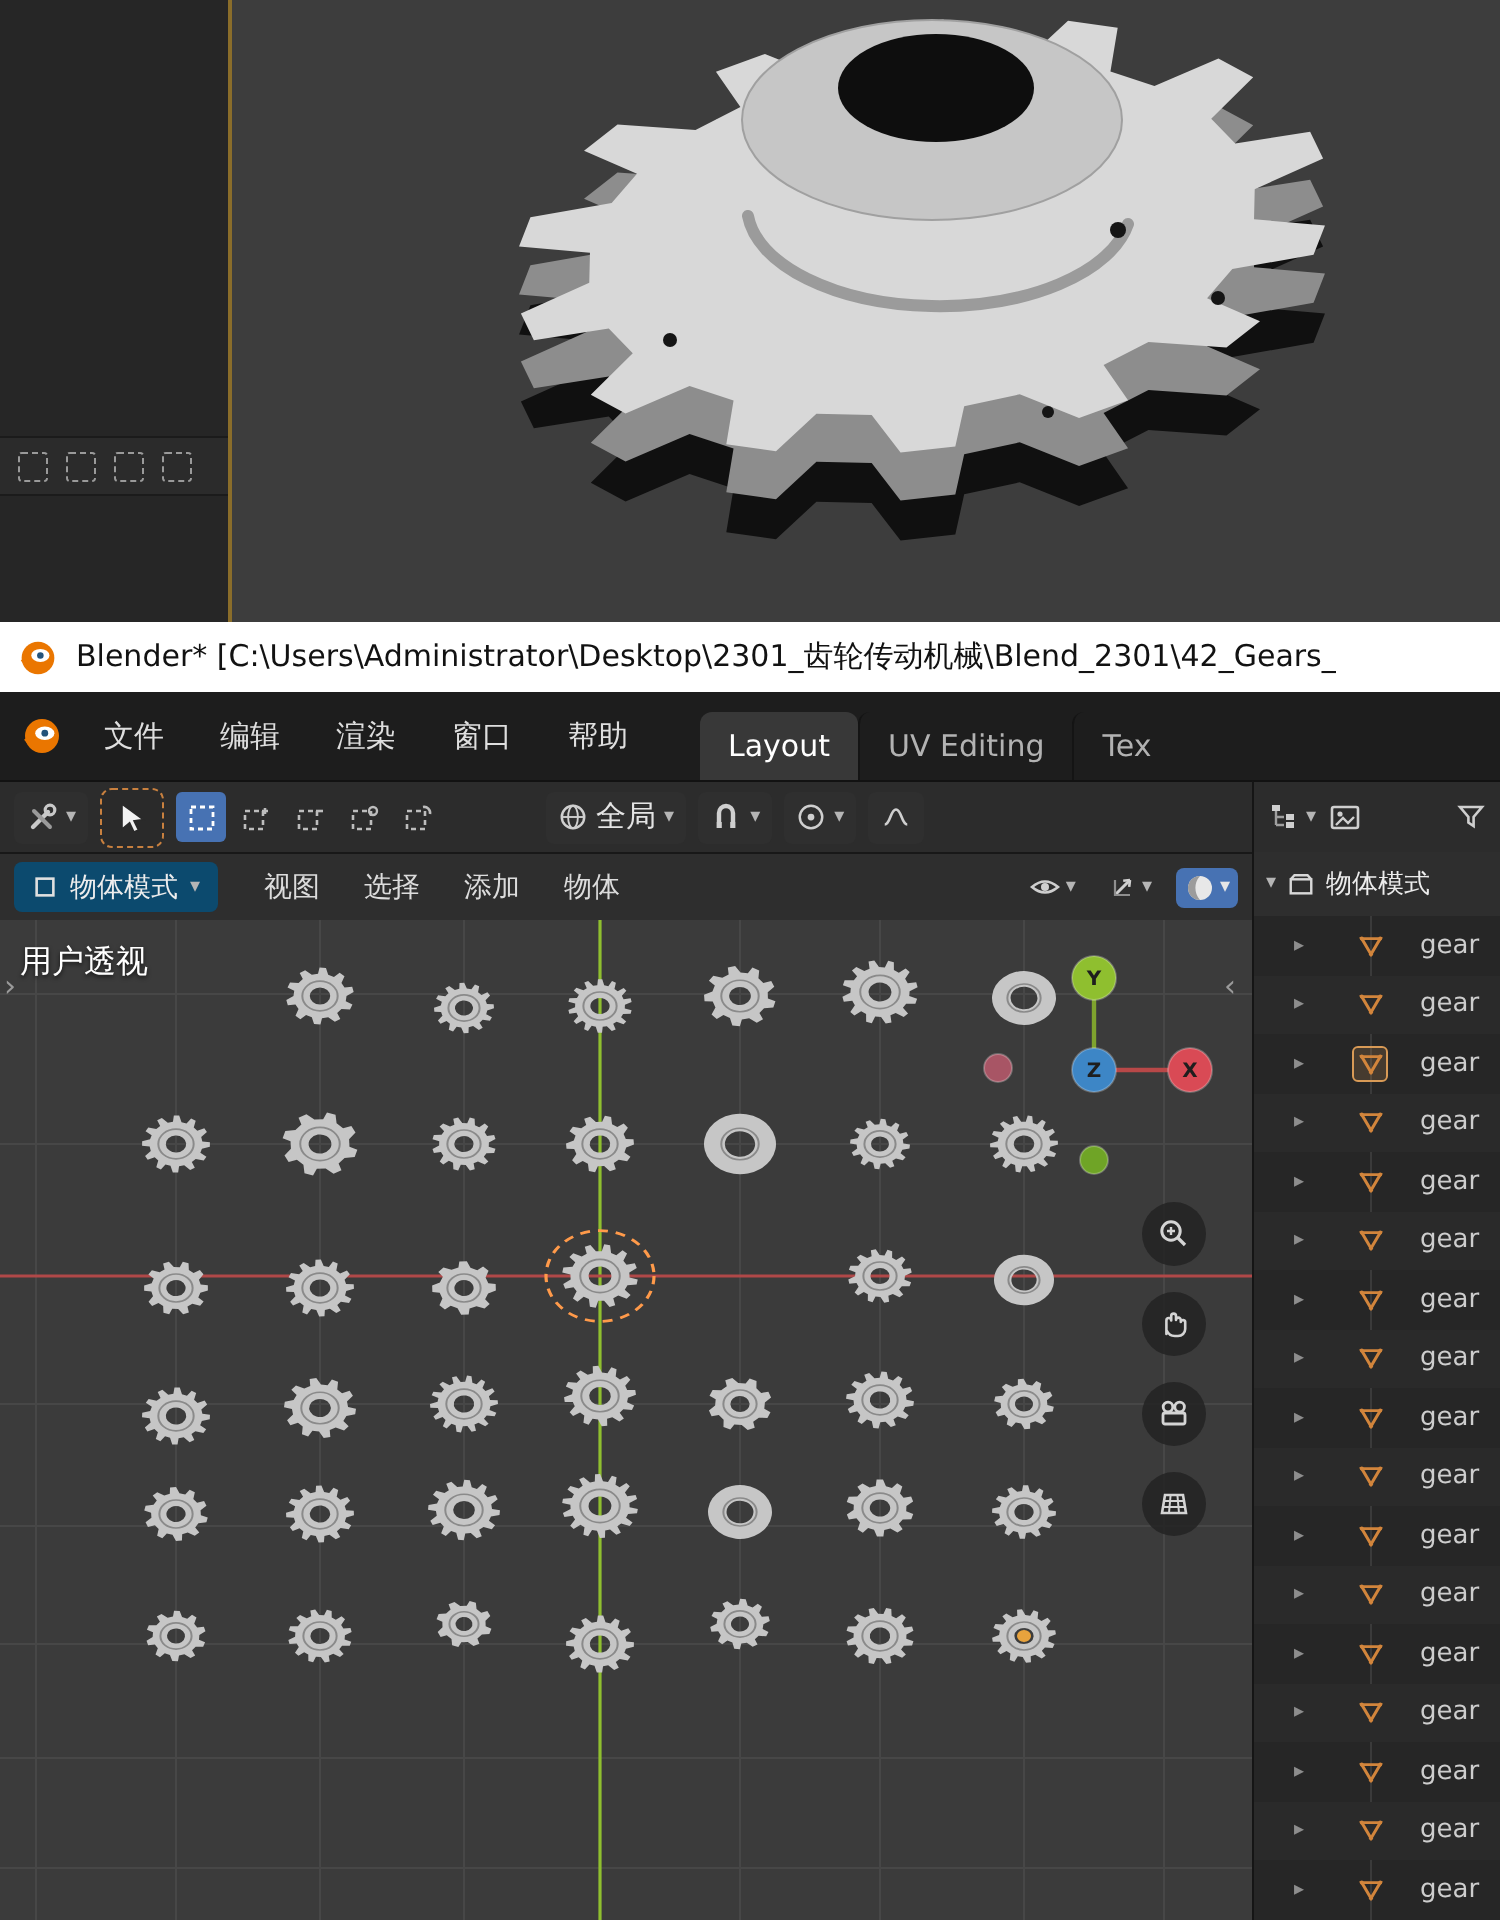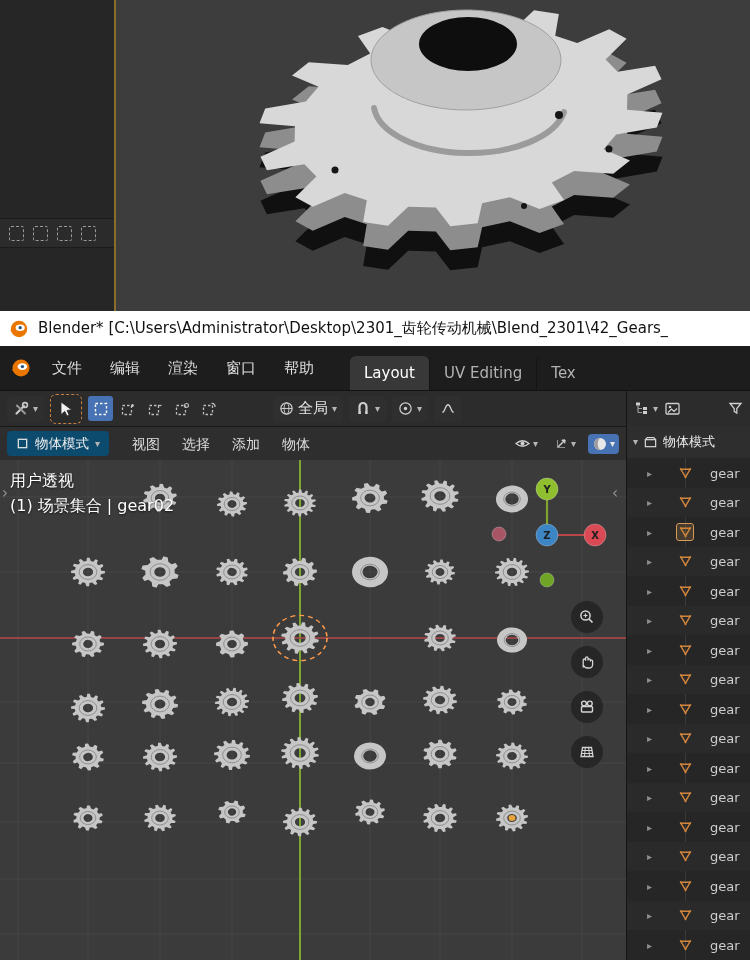--- a/index.html
+++ b/index.html
@@ -465,21 +465,20 @@
           </g>
           <g transform="translate(512,358) scale(1,0.84)">
             <path d="M12.48,0.00L12.23,2.47L15.50,3.98L14.68,6.35L10.81,6.24L9.36,8.25L11.43,11.19L9.54,12.85L6.24,10.81L3.98,11.83L4.30,15.41L1.84,15.89L0.00,12.48L-2.47,12.23L-3.98,15.50L-6.35,14.68L-6.24,10.81L-8.25,9.36L-11.19,11.43L-12.85,9.54L-10.81,6.24L-11.83,3.98L-15.41,4.30L-15.89,1.84L-12.48,0.00L-12.23,-2.47L-15.50,-3.98L-14.68,-6.35L-10.81,-6.24L-9.36,-8.25L-11.43,-11.19L-9.54,-12.85L-6.24,-10.81L-3.98,-11.83L-4.30,-15.41L-1.84,-15.89L-0.00,-12.48L2.47,-12.23L3.98,-15.50L6.35,-14.68L6.24,-10.81L8.25,-9.36L11.19,-11.43L12.85,-9.54L10.81,-6.24L11.83,-3.98L15.41,-4.30L15.89,-1.84ZM4.8,0 A4.8,4.8 0 1 0 -4.8,0 A4.8,4.8 0 1 0 4.8,0 Z" fill="#c6c6c6" fill-rule="evenodd" transform="rotate(3)"></path>
             <circle cx="0" cy="0" r="8.32" fill="none" stroke="#8a8a8a" stroke-width="1"></circle>
             <circle cx="0" cy="0" r="3.52" fill="#e8a33d"></circle>
           </g>
         </g>
       </svg>
     <div class="vp-overlay">
       <div>用户透视</div>
-      <div>(1) 场景集合 | gear02</div>
     </div>
     <span class="edge-toggle edge-left">›</span>
     <span class="edge-toggle edge-right">‹</span>
     <svg id="gizmo" class="gizmo-svg" width="140" height="125">
         <line x1="67" y1="67" x2="67" y2="26" stroke="#7fa32e" stroke-width="2.2"></line>
         <line x1="67" y1="67" x2="110" y2="67" stroke="#b84848" stroke-width="2.2"></line>
         <circle cx="19" cy="66" r="7" fill="#a85565" stroke="rgba(255,255,255,.25)" stroke-width="1"></circle>
         <circle cx="67" cy="112" r="7" fill="#6fa426" stroke="rgba(255,255,255,.25)" stroke-width="1"></circle>
         <circle cx="67" cy="21" r="11" fill="#8fbf2f" stroke="rgba(255,255,255,.25)" stroke-width="1"></circle>
         <text x="67" y="24.6" text-anchor="middle" font-size="10" font-weight="bold" fill="#1e1e1e">Y</text>

